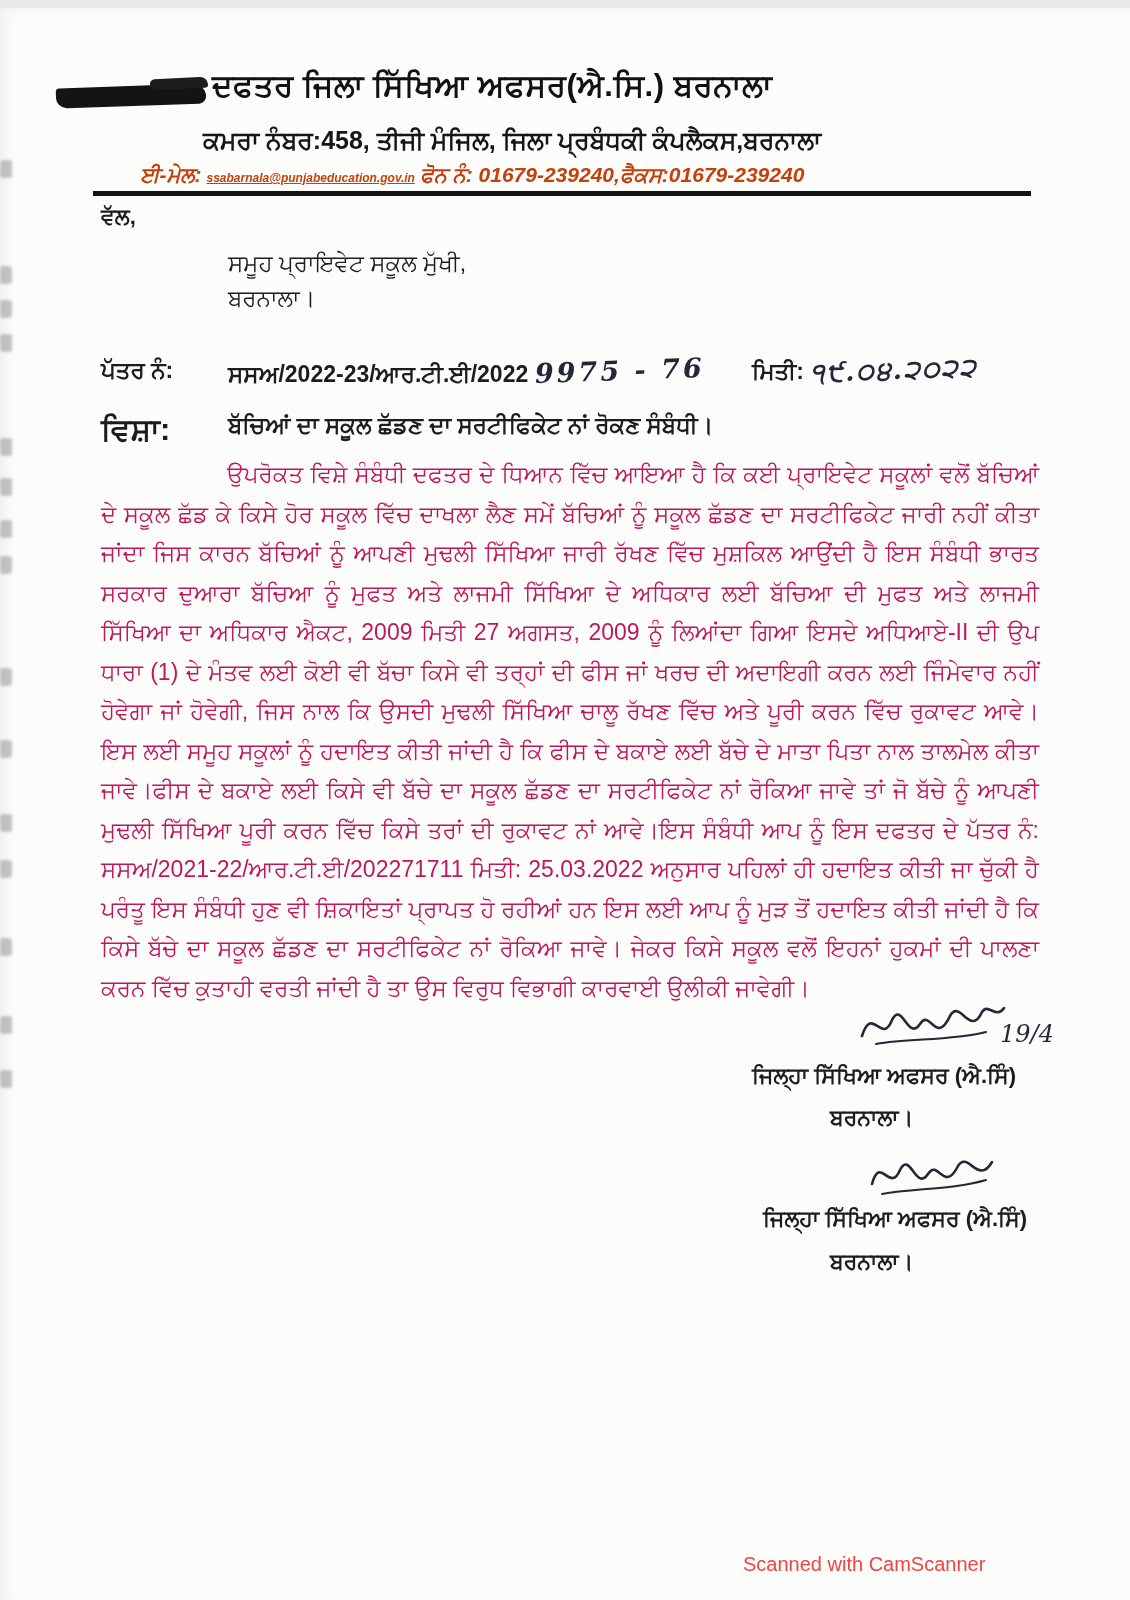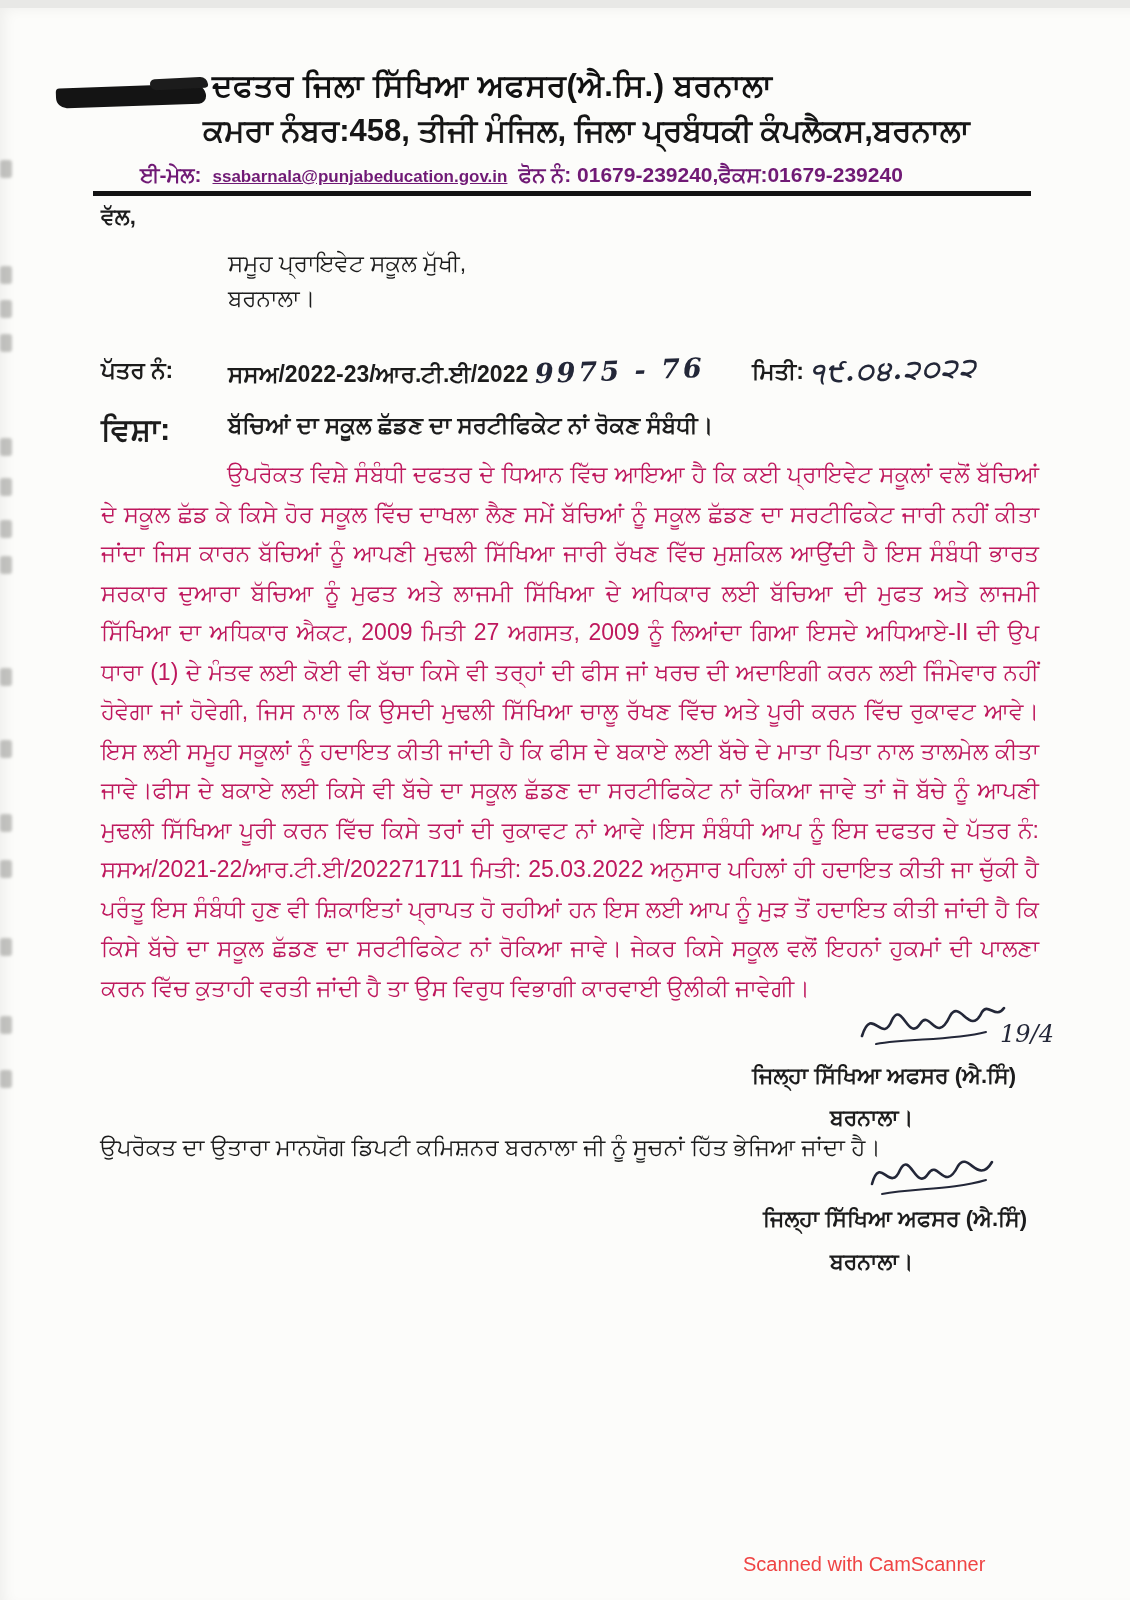--- a/index.html
+++ b/index.html
@@ -41,30 +41,30 @@
     filter: blur(1.5px);
     border-radius: 3px;
   }
   
   .lh-title {
     position: absolute; left: 212px; top: 60px;
     font-size: 31px; font-weight: bold; letter-spacing: 0.5px;
     color: #111;
   }
   .lh-address {
-    position: absolute; left: 203px; top: 105px;
-    font-size: 31px; font-weight: bold; color: #161616;
+    position: absolute; left: 203px; top: 118px;
+    font-size: 25px; font-weight: bold; color: #161616;
   }
   .contact-row {
     position: absolute; left: 140px; top: 155px;
-    font-size: 21px; font-weight: bold; color: #701a75;
-    display: flex; align-items: baseline; gap: 11px; white-space: nowrap;
+    font-size: 21px; font-weight: bold; color: #c2410c;
+    display: flex; align-items: baseline; gap: 5px; white-space: nowrap; font-style: italic;
   }
   .contact-row .email {
-    font-size: 17px; text-decoration: underline; font-weight: bold;
+    font-size: 12px; text-decoration: underline; font-weight: bold;
   }
   .rule {
     position: absolute; left: 93px; top: 183px;
     width: 938px; height: 5px; background: #131313;
   }
   
   .to-label {
     position: absolute; left: 101px; top: 196px;
     font-size: 22px; font-weight: bold;
   }
@@ -201,21 +201,20 @@
   <div class="sig1">
     <svg width="150" height="58" viewBox="0 0 150 58">
       <path d="M4,40 C14,8 24,50 34,24 C44,4 50,46 62,28 C72,12 78,50 92,20 C102,2 112,42 124,16 C130,6 138,24 146,12" stroke="#232738" stroke-width="2.6" fill="none" stroke-linecap="round"></path>
       <path d="M18,48 C52,42 92,45 128,36" stroke="#232738" stroke-width="2" fill="none" stroke-linecap="round"></path>
     </svg>
   </div>
   <div class="sig1-note handwriting">19/4</div>
   <div class="designation1">ਜਿਲ੍ਹਾ ਸਿੱਖਿਆ ਅਫਸਰ (ਐ.ਸਿੰ)</div>
   <div class="place1">ਬਰਨਾਲਾ।</div>
 
-  <div class="cc-line">ਉਪਰੋਕਤ ਦਾ ਉਤਾਰਾ ਮਾਨਯੋਗ ਡਿਪਟੀ ਕਮਿਸ਼ਨਰ ਬਰਨਾਲਾ ਜੀ ਨੂੰ ਸੂਚਨਾਂ ਹਿੱਤ ਭੇਜਿਆ ਜਾਂਦਾ ਹੈ।</div>
 
   <div class="sig2">
     <svg width="130" height="54" viewBox="0 0 130 54">
       <path d="M4,36 C12,6 22,46 32,22 C42,2 48,44 60,26 C70,10 76,46 90,18 C100,2 110,38 124,14" stroke="#232738" stroke-width="2.6" fill="none" stroke-linecap="round"></path>
       <path d="M14,46 C46,40 84,42 118,32" stroke="#232738" stroke-width="2" fill="none" stroke-linecap="round"></path>
     </svg>
   </div>
   <div class="designation2">ਜਿਲ੍ਹਾ ਸਿੱਖਿਆ ਅਫਸਰ (ਐ.ਸਿੰ)</div>
   <div class="place2">ਬਰਨਾਲਾ।</div>
 

